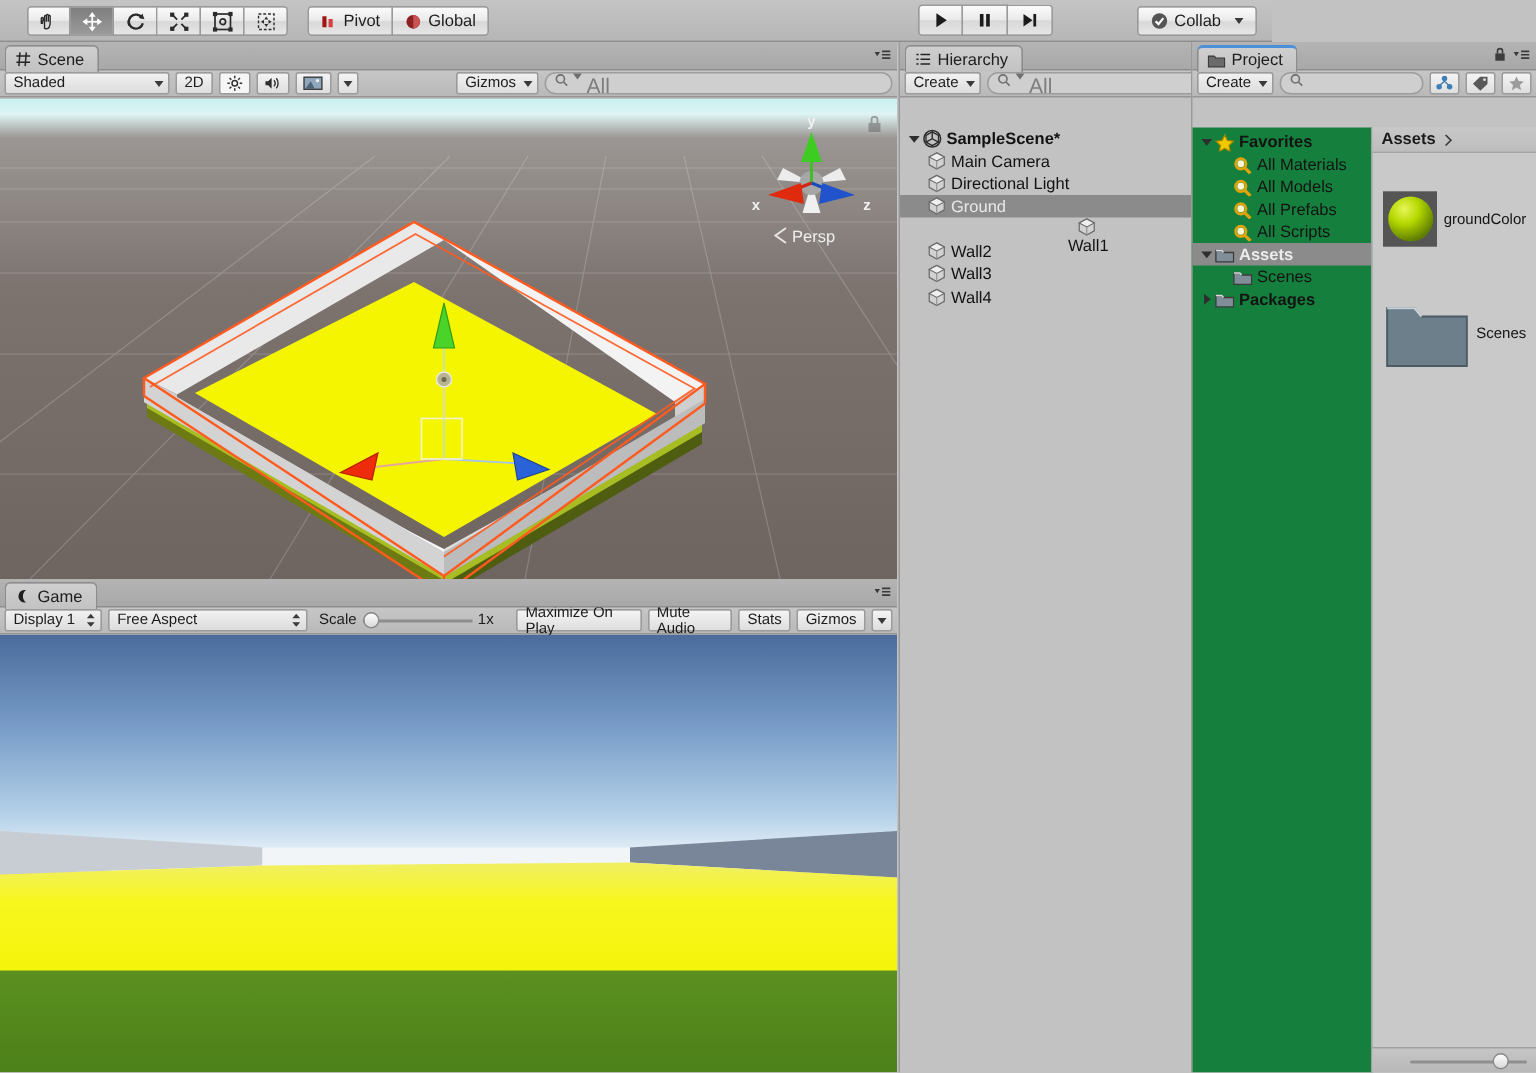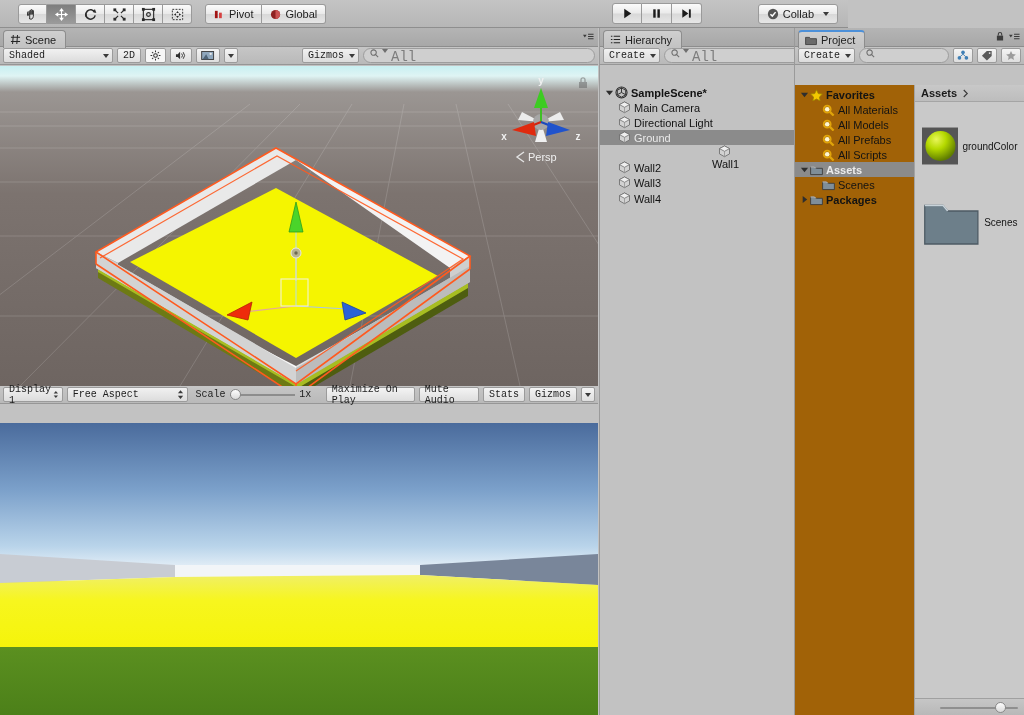--- a/index.html
+++ b/index.html
@@ -69,21 +69,20 @@
     font-size:11px; color:#202020; user-select:none;
   }
   .tab.accented { border-top:2px solid #4c90d9; }
   .tab-right {
     position:absolute; right:4px; top:3px; display:flex; align-items:center; gap:5px;
   }
   .panel-toolbar {
     height:18px; display:flex; align-items:center; gap:4px; padding:0 3px;
     background: linear-gradient(to bottom,#c6c6c6 0%,#b9b9b9 100%);
     border-bottom:1px solid #969696;
-    font-family:Liberation Mono, monospace;
   }
   .tb-btn {
     height:15px; padding:0 5px; font-size:10px; display:flex; align-items:center;
     background: linear-gradient(to bottom,#f4f4f4,#dedede);
     border:1px solid #9b9b9b; border-radius:2px; color:#1c1c1c; user-select:none;
   }
   .search-field {
     flex:1; height:15px; border-radius:8px; border:1px solid #9d9d9d;
     background:#cfcfcf; display:flex; align-items:flex-start; padding:0 6px; gap:3px;
     font-size:14px; color:#7d7d7d; min-width:20px;
@@ -117,21 +116,21 @@
     height:15px; display:flex; align-items:center; font-size:11px; color:#121212;
     padding-left:4px; user-select:none;
   }
   .h-row.selected { background:#8b8b8b; color:#e9e9e9; }
   .h-foldout { width:11px; height:11px; display:flex; align-items:center; justify-content:center; }
   .cube-ico { width:13px; height:13px; margin-right:3px; flex:none; }
 
   
   #project-panel { left:794px; top:28px; width:230px; height:687px; border-left:1px solid #9a9a9a; }
   #project-body { position:absolute; left:0; top:57px; right:0; bottom:0; display:flex; }
-  #project-tree { width:120px; background:#a16207; border-right:1px solid #a3a3a3; padding-top:2px; }
+  #project-tree { width:120px; background:#15803d; border-right:1px solid #a3a3a3; padding-top:2px; }
   #project-content { flex:1; background:#c9c9c9; position:relative; }
   .p-row {
     height:15px; display:flex; align-items:center; font-size:11px; color:#131313;
     padding-left:3px; user-select:none;
   }
   .p-row.selected { background:#8b8b8b; color:#ececec; }
   .p-row.bold { font-weight:bold; }
   .p-indent { width:12px; flex:none; }
   #assets-breadcrumb {
     height:17px; display:flex; align-items:center; gap:5px; padding-left:6px;
@@ -438,20 +437,36 @@
         <polygon points="84,62 62,54 60,68" fill="#2053cc"></polygon>
         <text x="92" y="72" text-anchor="middle" class="gizmo-axis-label" font-family="'Liberation Sans',sans-serif">z</text>
 
         <polyline points="38,94 31,89 38,84" fill="none" stroke="#e3e3e3" stroke-width="1.4"></polyline>
         <text x="42" y="93" font-size="11" fill="#efefef" font-family="'Liberation Sans',sans-serif">Persp</text>
       </svg>
     </div>
   </div>
 
   <div class="panel" id="game-panel">
+    <div class="panel-tabbar">
+      <div class="tab">
+        <svg width="11" height="11" viewBox="0 0 12 12">
+          <path d="M8 1.5A4.6 4.6 0 1 0 8 10.5 5.6 5.6 0 0 1 8 1.5Z" fill="#1e1e1e"></path>
+        </svg>
+        <span>Game</span>
+      </div>
+      <div class="tab-right">
+        <svg width="11" height="11" viewBox="0 0 12 12">
+          <polygon points="0,4 4,4 2,7" fill="#3a3a3a"></polygon>
+          <g stroke="#3a3a3a" stroke-width="1.2">
+              <path d="M5.5 3.5h6 M5.5 6h6 M5.5 8.5h6"></path>
+            </g>
+        </svg>
+      </div>
+    </div>
 
     <div class="panel-toolbar">
       <div class="dropdown" style="width:72px;justify-content:space-between;">
         <span>Display 1</span>
         <svg width="7" height="11" viewBox="0 0 8 12">
           <polygon points="4,1 7,4.5 1,4.5" fill="#3a3a3a"></polygon>
           <polygon points="4,11 7,7.5 1,7.5" fill="#3a3a3a"></polygon>
         </svg>
       </div>
       <div class="dropdown" style="width:148px;justify-content:space-between;">

